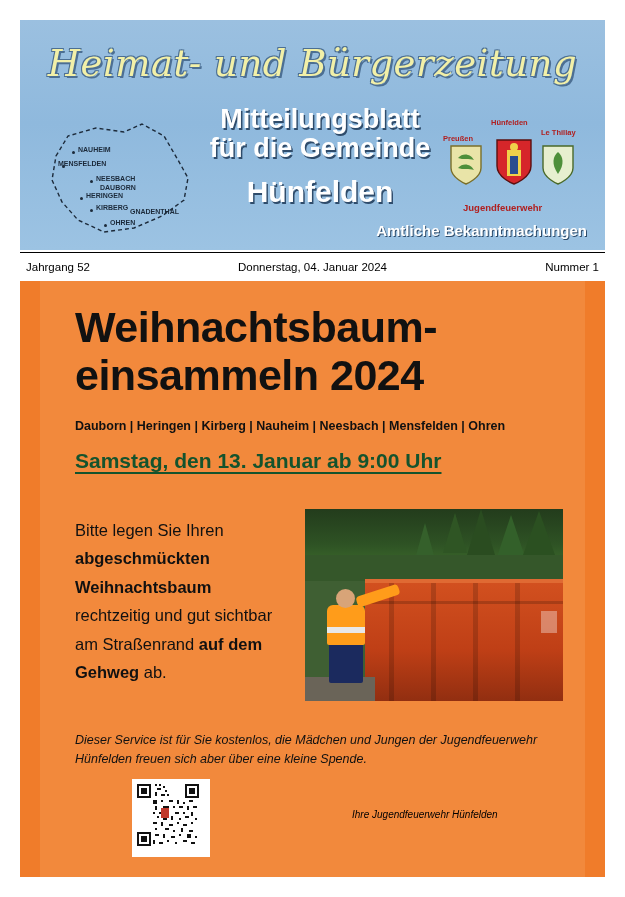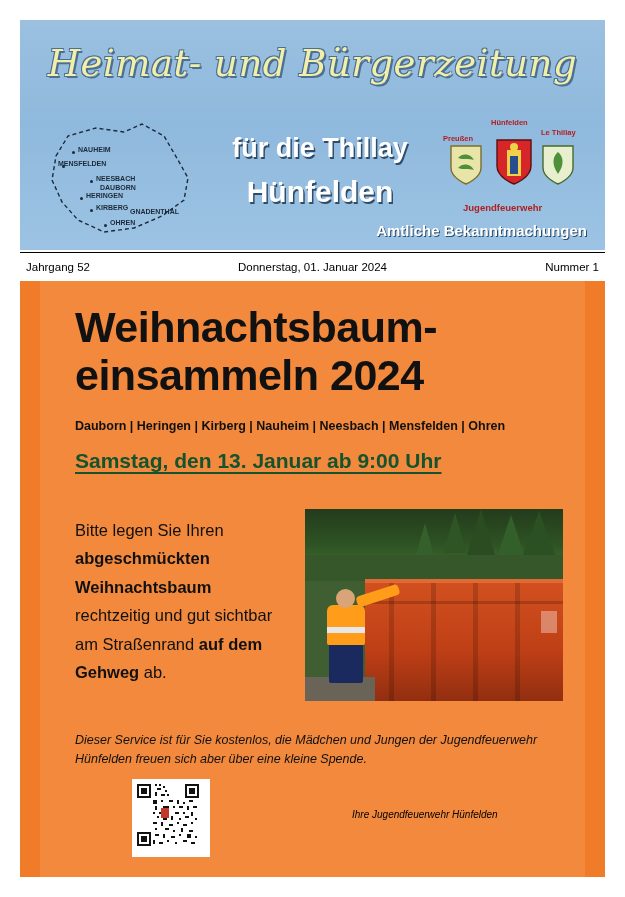--- a/index.html
+++ b/index.html
@@ -318,21 +318,22 @@
 </style>
 </head>
 <body>
 
 <div class="page">
 
   <div class="masthead">
 
     <div class="masthead-title">Heimat- und Bürgerzeitung</div>
 
-    <div class="masthead-sub2">für die Thillay</div>
+    <div class="masthead-sub1">Mitteilungsblatt</div>
+    <div class="masthead-sub2">für die Gemeinde</div>
     <div class="masthead-sub3">Hünfelden</div>
 
     <div class="masthead-amtl">Amtliche Bekanntmachungen</div>
 
     <div class="map-wrap">
       <svg width="170" height="125" viewBox="0 0 170 125">
         <path d="M18,40 L30,20 L58,12 L86,16 L104,8 L126,20 L140,44 L150,62 L146,84 L124,100 L96,112 L66,116 L40,104 L24,86 L14,64 Z" fill="none" stroke="#1c2a3a" stroke-width="1.4" stroke-dasharray="4,3"></path>
       </svg>
       <span class="dotm" style="left:34px; top:35px;"></span>
       <span class="map-label" style="left:40px; top:30px;">NAUHEIM</span>
@@ -372,21 +373,21 @@
         <path d="M2,2 L32,2 L32,24 C32,34 17,40 17,40 C17,40 2,34 2,24 Z" fill="#e7efcf" stroke="#4a6a2a" stroke-width="1.4"></path>
         <path d="M17,8 C22,12 24,20 17,30 C10,20 12,12 17,8 Z" fill="#4e8f3a"></path>
       </svg>
 
       <span class="partner">Jugendfeuerwehr</span>
     </div>
   </div>
 
   <div class="inforow">
     <span class="left">Jahrgang 52</span>
-    <span class="center">Donnerstag, 01. Januar 2024</span>
+    <span class="center">Donnerstag, 04. Januar 2024</span>
     <span class="right">Nummer 1</span>
   </div>
 
   <div class="poster">
     <div class="poster-inner">
 
       <div class="poster-headline">
         <div>Weihnachtsbaum-</div>
         <div>einsammeln 2024</div>
       </div>

